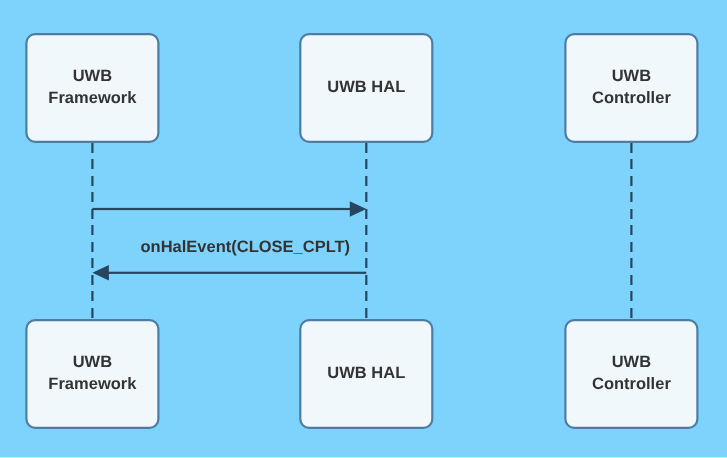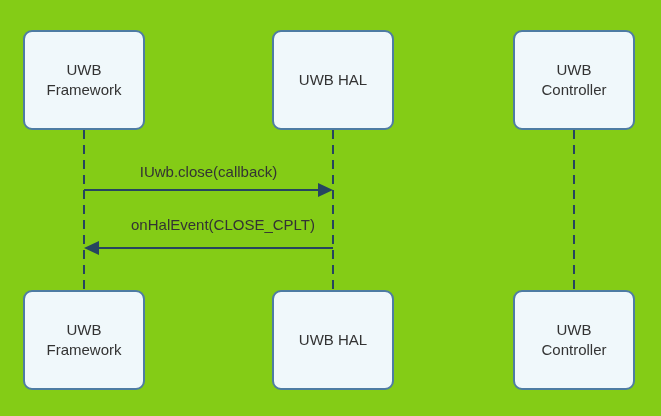--- a/index.html
+++ b/index.html
@@ -11,22 +11,23 @@
   * { margin: 0; padding: 0; box-sizing: border-box; }
   html, body { background: #ffffff; }
   body {
     font-family: "Liberation Sans", "DejaVu Sans", sans-serif;
     color: var(--text);
   }
   .stage {
     position: relative;
     width: 661px;
     height: 416px;
-    background: #84cc16;
+    background: #7dd3fc;
     overflow: hidden;
+    font-weight: bold;
   }
   .actor-box {
     position: absolute;
     width: 122px;
     height: 100px;
     background: var(--box-fill);
     border: 2px solid var(--box-border);
     border-radius: 9px;
     display: flex;
     align-items: center;
@@ -117,21 +118,20 @@
     <span class="actor-label">UWB HAL</span>
   </div>
   <div class="actor-box" id="box-controller-top">
     <span class="actor-label">UWB Controller</span>
   </div>
 
   <div class="lifeline" id="lifeline-framework"></div>
   <div class="lifeline" id="lifeline-hal"></div>
   <div class="lifeline" id="lifeline-controller"></div>
 
-  <div class="msg-label" id="msg1-label">IUwb.close(callback)</div>
   <div class="msg-arrow to-right" id="msg1-arrow">
     <div class="shaft"></div>
     <div class="arrow-head right"></div>
   </div>
 
   <div class="msg-label" id="msg2-label">onHalEvent(CLOSE_CPLT)</div>
   <div class="msg-arrow to-left" id="msg2-arrow">
     <div class="shaft"></div>
     <div class="arrow-head left"></div>
   </div>

